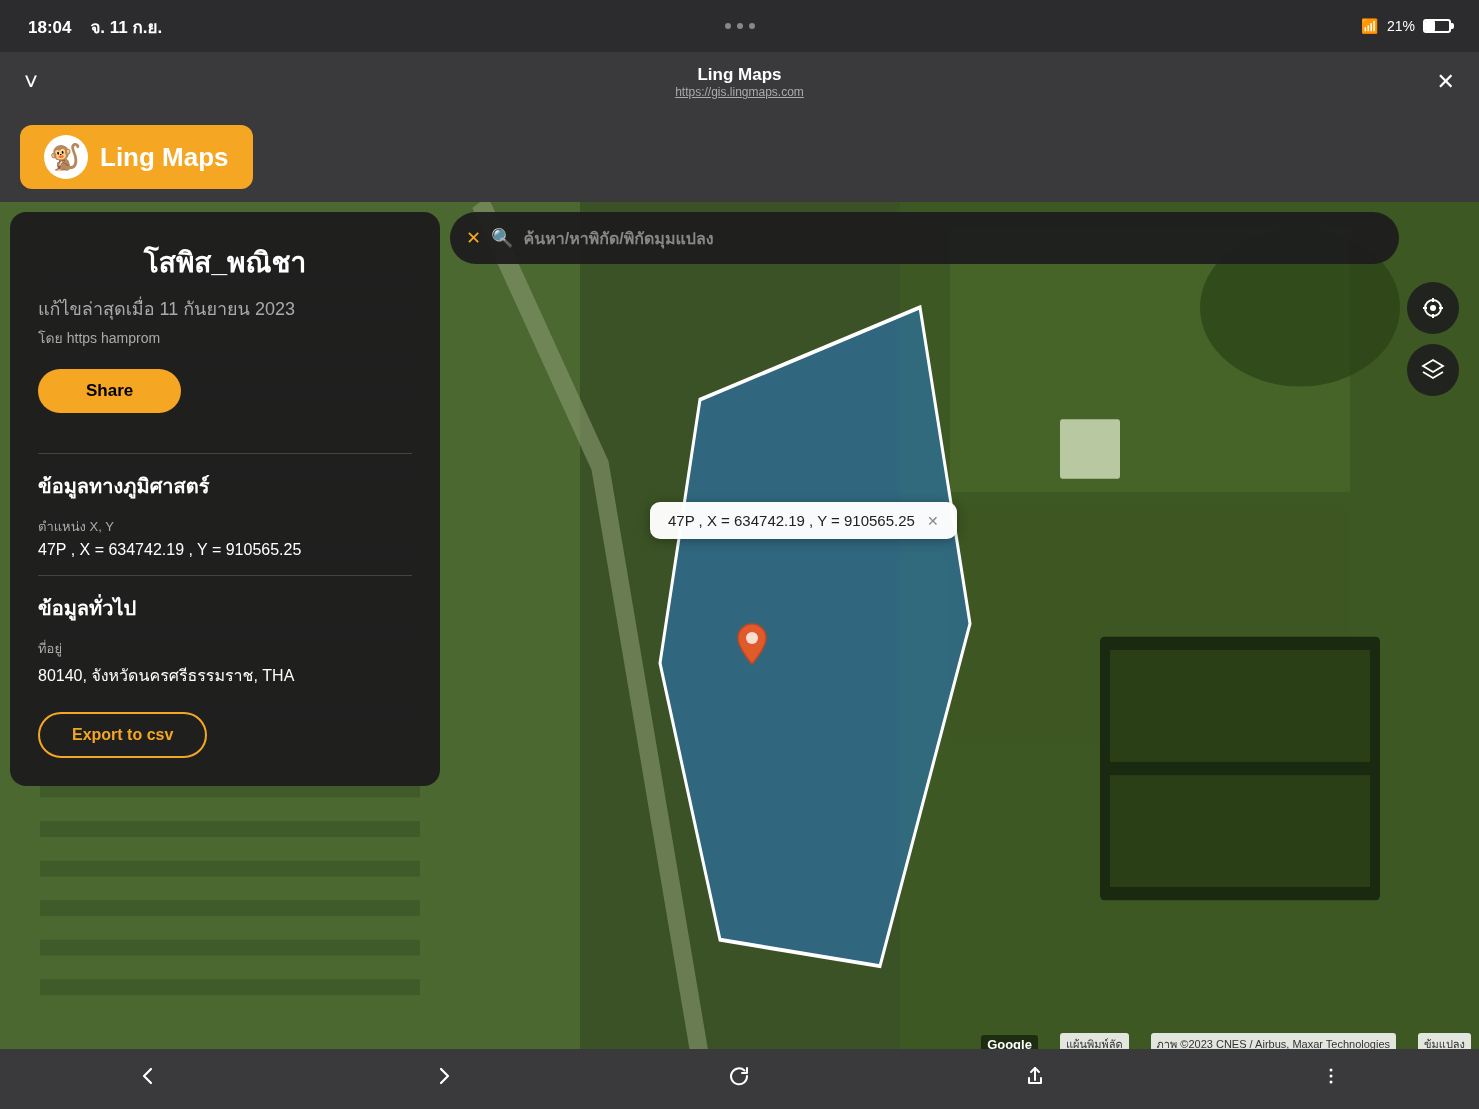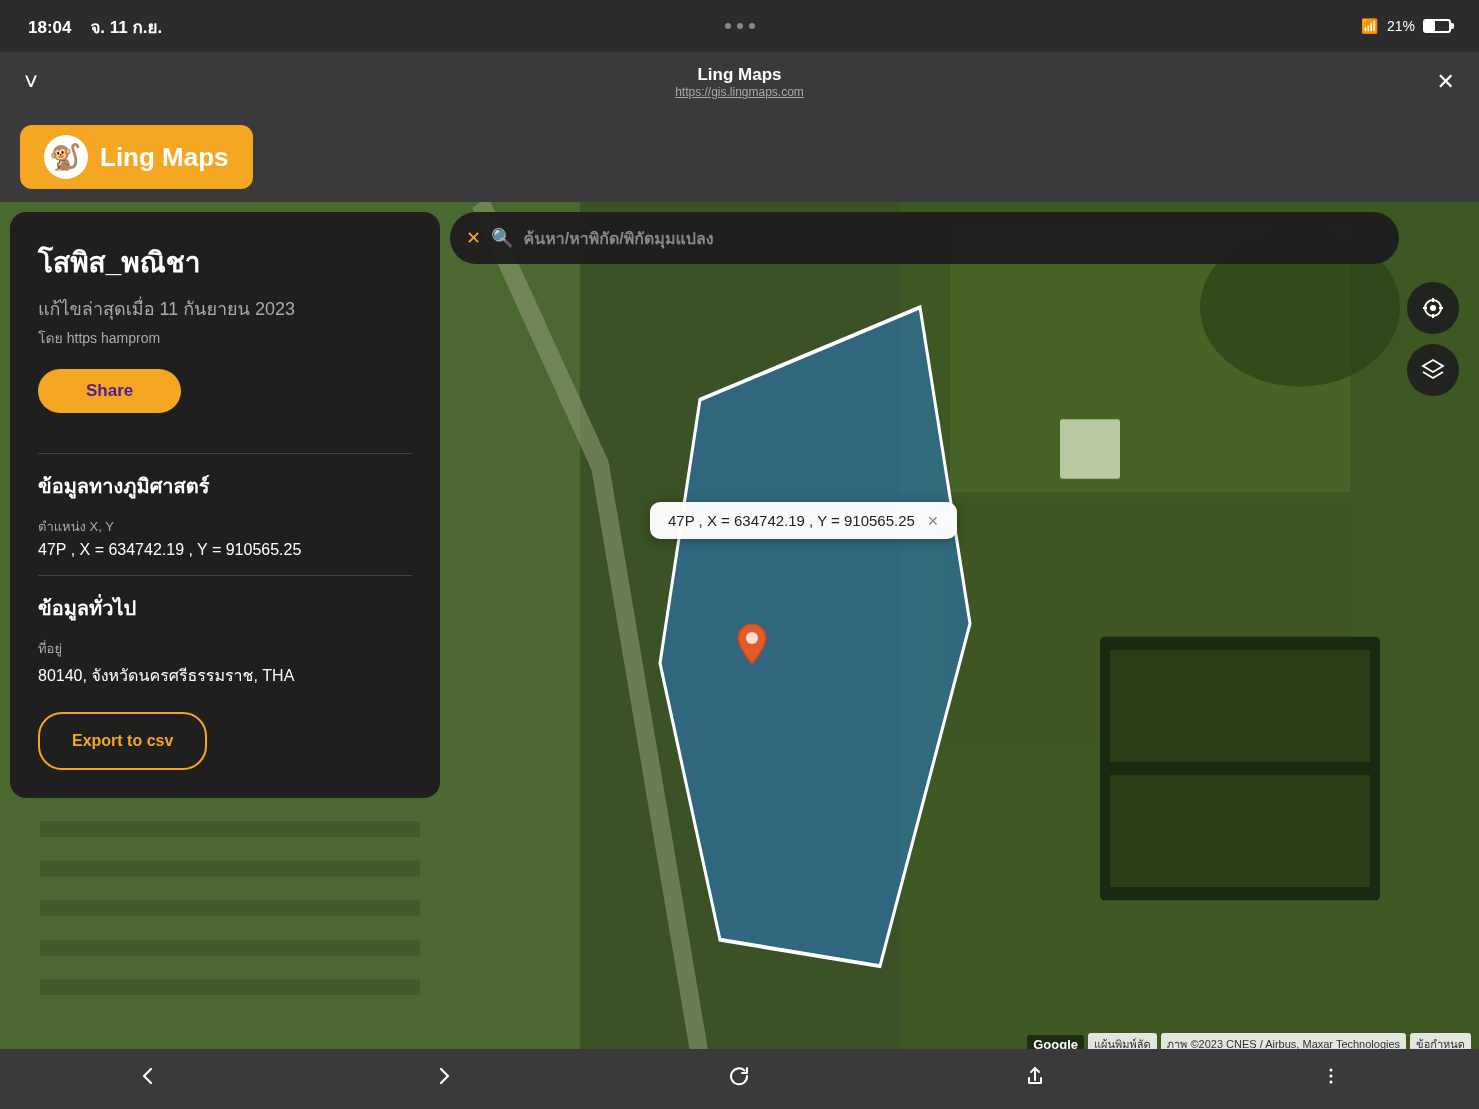--- a/index.html
+++ b/index.html
@@ -182,34 +182,35 @@
       background: rgba(28, 28, 30, 0.95);
       border-radius: 16px;
       padding: 28px;
       z-index: 50;
     }
     .panel-title {
       color: #fff;
       font-size: 28px;
       font-weight: 700;
       margin-bottom: 10px;
+      text-align: center;
     }
     .panel-edit-date {
       color: #aaa;
       font-size: 18px;
       margin-bottom: 4px;
     }
     .panel-author {
       color: #aaa;
       font-size: 14px;
       margin-bottom: 20px;
     }
     .share-btn {
       background: #f5a623;
-      color: #4c1d95;
+      color: #000000;
       border: none;
       border-radius: 24px;
       padding: 12px 48px;
       font-size: 17px;
       font-weight: 600;
       cursor: pointer;
       margin-bottom: 24px;
     }
     .divider {
       width: 100%;
@@ -231,21 +232,21 @@
     .field-value {
       color: #fff;
       font-size: 16px;
       margin-bottom: 16px;
     }
     .export-btn {
       background: transparent;
       color: #f5a623;
       border: 2px solid #f5a623;
       border-radius: 24px;
-      padding: 18px 32px;
+      padding: 12px 32px;
       font-size: 16px;
       font-weight: 600;
       cursor: pointer;
       margin-top: 8px;
     }
 
     
     .search-bar {
       position: absolute;
       top: 10px;
@@ -334,21 +335,21 @@
       font-size: 36px;
       transform: translateX(-50%);
     }
 
     
     .map-attribution {
       position: absolute;
       bottom: 2px;
       right: 8px;
       display: flex;
-      gap: 4px;
+      gap: 22px;
       z-index: 50;
       align-items: center;
     }
     .attr-item {
       background: rgba(255,255,255,0.85);
       padding: 2px 6px;
       font-size: 11px;
       border-radius: 3px;
       color: #333;
       cursor: pointer;
@@ -537,21 +538,21 @@
     <svg width="36" height="44" viewBox="0 0 36 44">
       <path d="M18 2C10.3 2 4 8.3 4 16C4 26 18 42 18 42C18 42 32 26 32 16C32 8.3 25.7 2 18 2Z" fill="#e05a2b" stroke="#c04820" stroke-width="1.5"></path>
       <circle cx="18" cy="16" r="6" fill="white" opacity="0.8"></circle>
     </svg>
   </div>
 
   <div class="map-attribution">
     <span class="google-logo">Google</span>
     <span class="attr-item">แผ้นพิมพ์ลัด</span>
     <span class="attr-item">ภาพ ©2023 CNES / Airbus, Maxar Technologies</span>
-    <span class="attr-item">ข้อกำหนด</span>
+    <span class="attr-item">ข้มแปลง</span>
   </div>
 
 </div>
 
 <div class="bottom-nav">
   <button class="nav-btn">
     <svg width="22" height="22" viewBox="0 0 22 22" fill="none">
       <path d="M14 4L7 11L14 18" stroke="white" stroke-width="2.2" stroke-linecap="round" stroke-linejoin="round"></path>
     </svg>
   </button>

